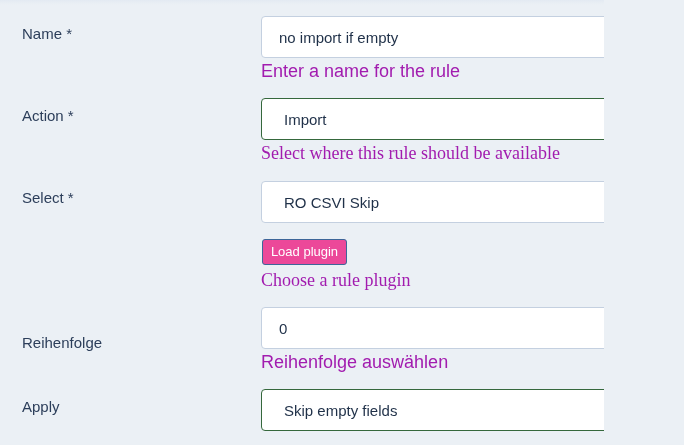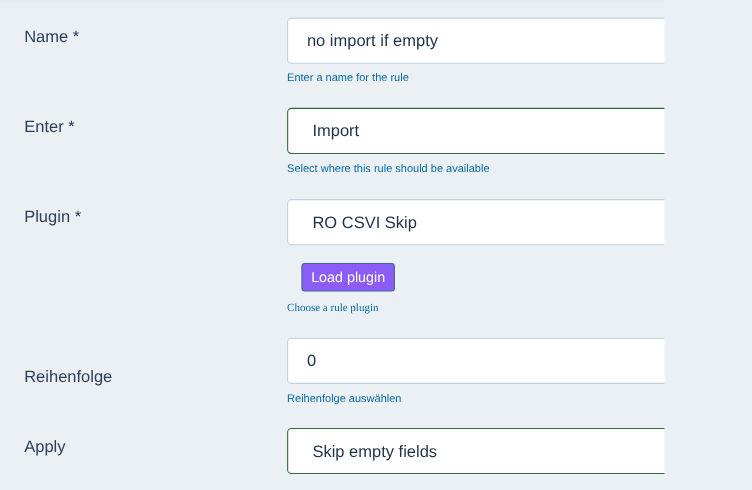--- a/index.html
+++ b/index.html
@@ -71,70 +71,69 @@
   }
 
   .ctl.text-input { padding: 0 12px 0 17px; }
   .ctl.select-input { padding: 0 12px 0 22px; }
 
   .ctl.valid { border: 1px solid #35683c; }
 
   .help-text {
     position: absolute;
     left: 261px;
-    font-size: 10px;
+    font-size: 18px;
     line-height: 17px;
-    color: #0369a1;
+    color: #a21caf;
     white-space: nowrap;
   }
 
   .load-btn {
     position: absolute;
     left: 262px;
     width: 85px;
     height: 26px;
     box-sizing: border-box;
-    background: #8b5cf6;
+    background: #ec4899;
     border: 1px solid #3d6699;
     border-radius: 3px;
     color: #ffffff;
     font-family: "Liberation Sans", sans-serif;
     font-size: 13px;
     line-height: 24px;
     text-align: center;
     padding: 0;
     cursor: pointer;
-    margin-left: 12px;
   }
 </style>
 </head>
 <body>
 
 <div id="form-panel">
 
   <div class="top-edge"></div>
 
   <div class="field-row" style="top:0;">
     <div class="field-label" style="top:25px;">Name *</div>
     <div class="field-control" style="top:16px;">
       <input class="ctl text-input" type="text" value="no import if empty" style="">
     </div>
     <div class="help-text" style="top:63px;">Enter a name for the rule</div>
   </div>
 
   <div class="field-row" style="top:0;">
-    <div class="field-label" style="top:107px;">Enter *</div>
+    <div class="field-label" style="top:107px;">Action *</div>
     <div class="field-control" style="top:98px;">
       <input class="ctl select-input valid" type="text" readonly="" value="Import" style="">
     </div>
-    <div class="help-text" style="top:145px;">Select where this rule should be available</div>
+    <div class="help-text" style="top:145px;font-family:Liberation Serif, serif;">Select where this rule should be available</div>
   </div>
 
   <div class="field-row" style="top:0;">
-    <div class="field-label" style="top:189px;">Plugin *</div>
+    <div class="field-label" style="top:189px;">Select *</div>
     <div class="field-control" style="top:181px;">
       <input class="ctl select-input" type="text" readonly="" value="RO CSVI Skip" style="">
     </div>
     <button class="load-btn" style="top:239px;">Load plugin</button>
     <div class="help-text" style="top:272px;font-family:Liberation Serif, serif;">Choose a rule plugin</div>
   </div>
 
   <div class="field-row" style="top:0;">
     <div class="field-label" style="top:334px;">Reihenfolge</div>
     <div class="field-control" style="top:307px;">

